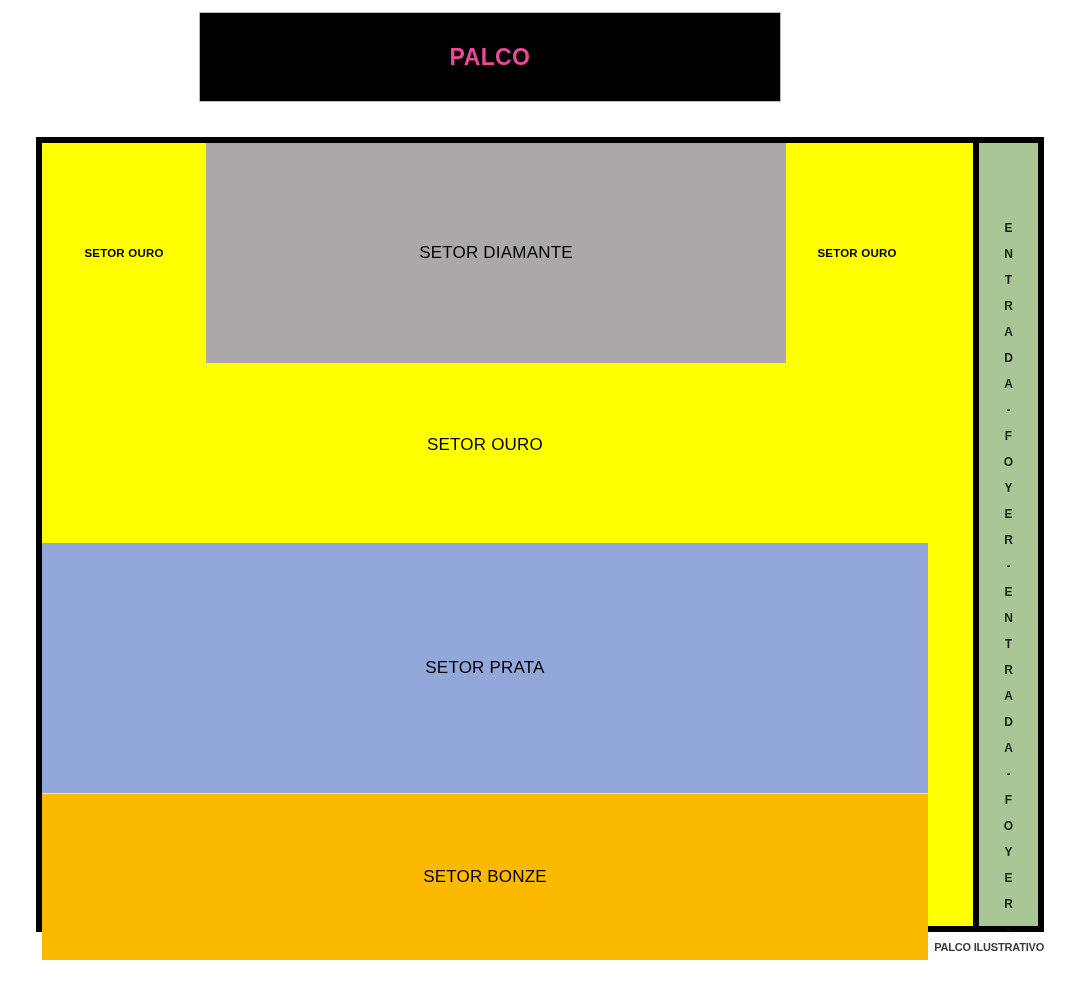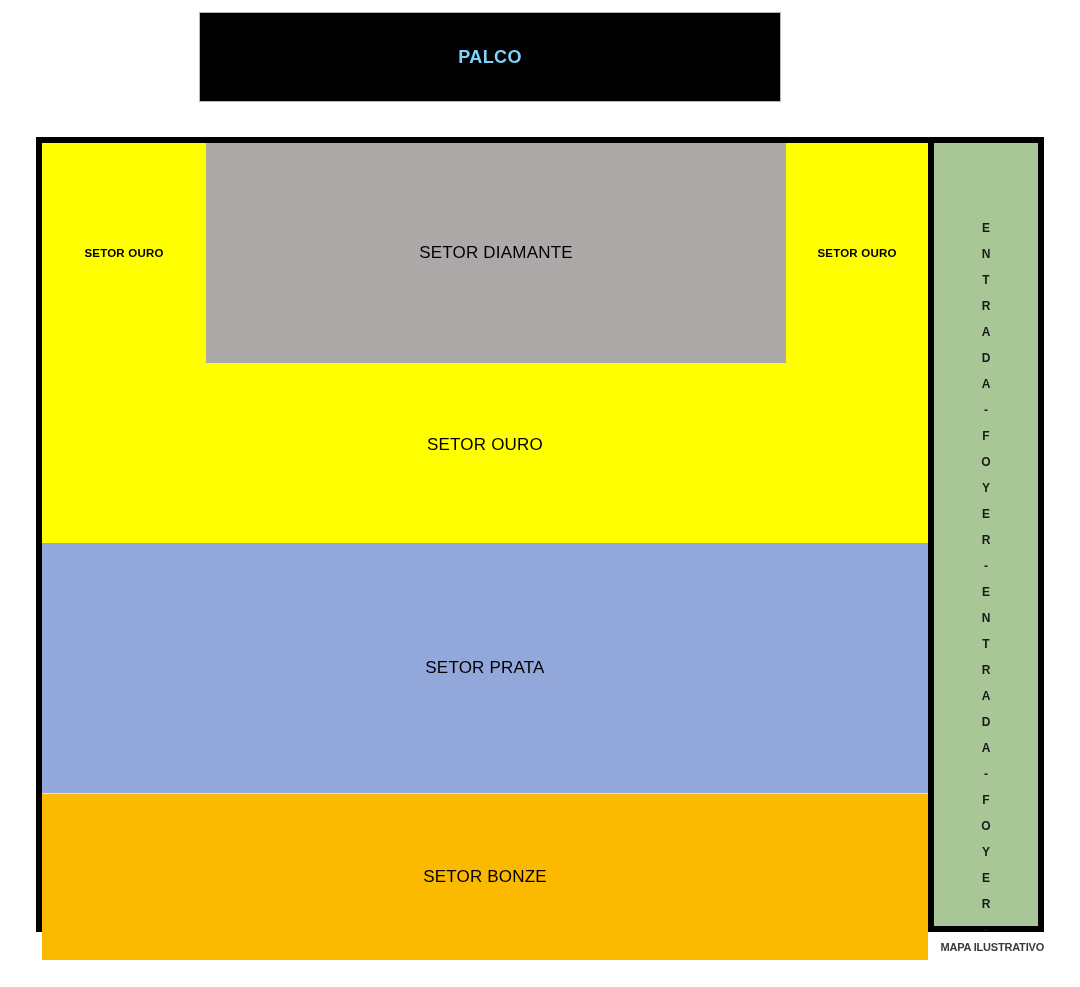--- a/index.html
+++ b/index.html
@@ -28,22 +28,22 @@
     top: 13px;
     width: 580px;
     height: 88px;
     background: #000000;
     box-shadow: 0 0 0 1px #b8b8b8;
     display: flex;
     align-items: center;
     justify-content: center;
   }
   .stage-label {
-    color: #7dd3fc;
-    font-size: 18px;
+    color: #ec4899;
+    font-size: 23px;
     font-weight: bold;
     letter-spacing: 0.4px;
   }
 
   
   .arena {
     position: absolute;
     left: 36px;
     top: 137px;
     width: 1008px;
@@ -62,20 +62,21 @@
     display: flex;
   }
 
   
   .seating {
     position: relative;
     width: 886px;
     height: 100%;
     background: #ffff00;
     flex: 0 0 auto;
+    padding-left: 45px;
   }
 
   
   .foyer-divider {
     width: 6px;
     height: 100%;
     background: #000000;
     flex: 0 0 auto;
   }
 
@@ -255,15 +256,15 @@
           <span class="foyer-letter">O</span>
           <span class="foyer-letter">Y</span>
           <span class="foyer-letter">E</span>
           <span class="foyer-letter">R</span>
           <span class="foyer-letter sep">-</span>
         </div>
 
     </div>
   </div>
 
-  <div class="caption">MAPA ILUSTRATIVO</div>
+  <div class="caption">PALCO ILUSTRATIVO</div>
 
 </div>
 
 </body></html>

